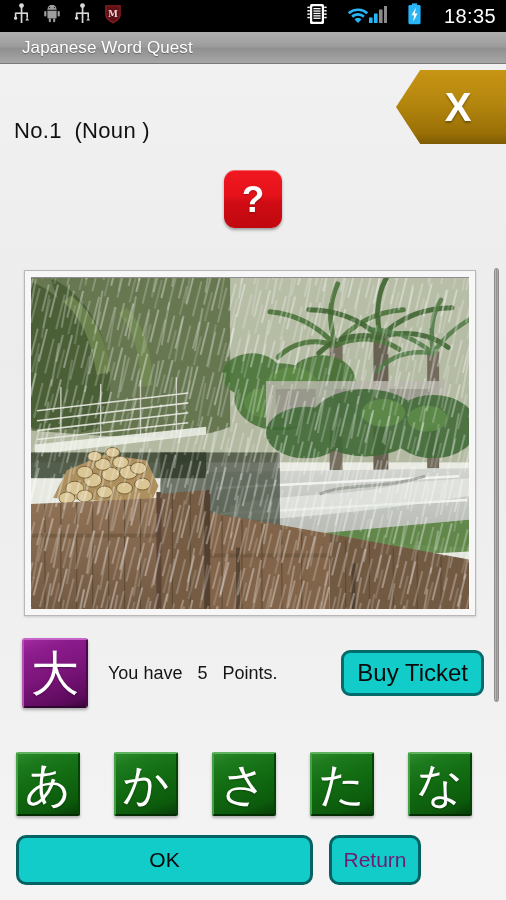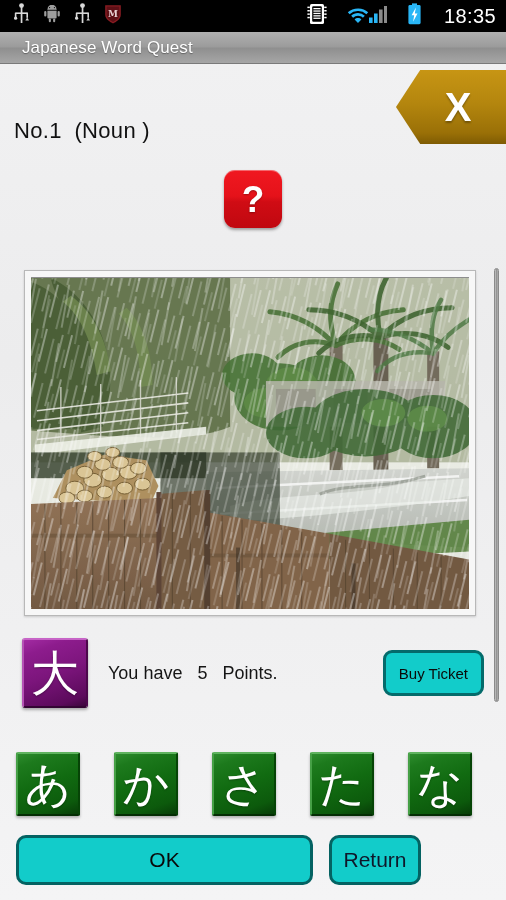--- a/index.html
+++ b/index.html
@@ -207,21 +207,21 @@
   }
   .buy-ticket-btn {
     margin-left: auto;
     margin-right: 22px;
     height: 46px;
     padding: 0 13px;
     border-radius: 9px;
     border: 3px solid #046b6b;
     background: #12ccca;
     color: #0a0a0a;
-    font-size: 15px;
+    font-size: 24px;
     font-family: "Liberation Sans", sans-serif;
     cursor: pointer;
   }
 
   
   .kana-row {
     position: absolute;
     left: 0;
     top: 752px;
     width: 506px;
@@ -277,21 +277,21 @@
     font-family: "Liberation Sans", sans-serif;
     cursor: pointer;
   }
   .return-btn {
     margin-left: 16px;
     width: 92px;
     height: 50px;
     border-radius: 10px;
     border: 3px solid #046262;
     background: #12ccca;
-    color: #0f172a;
+    color: #701a75;
     font-size: 21px;
     font-family: "Liberation Sans", sans-serif;
     cursor: pointer;
   }
 </style>
 </head>
 <body>
 
 <div id="app">
 

